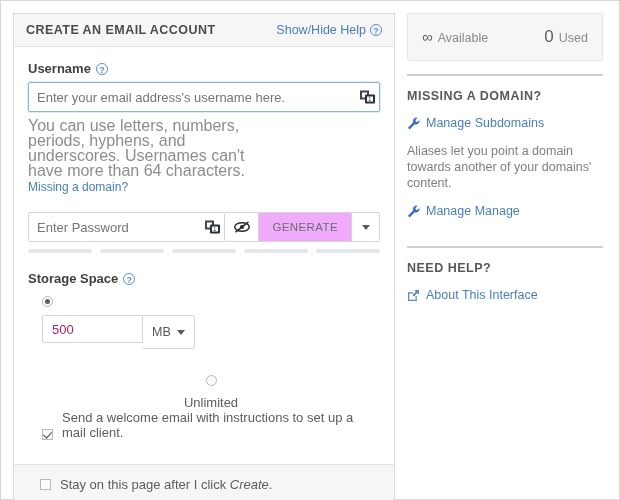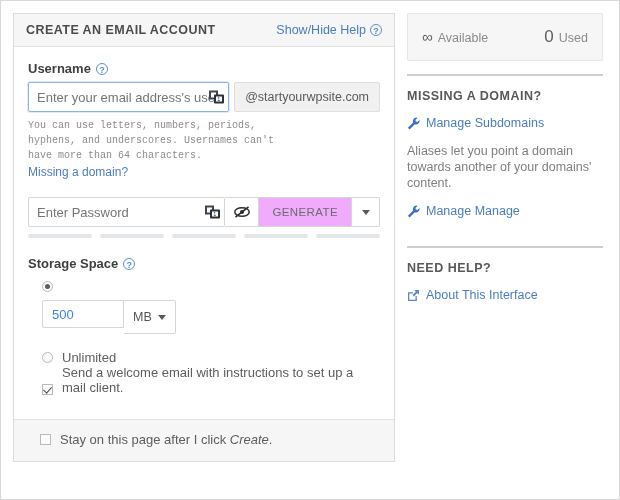--- a/index.html
+++ b/index.html
@@ -125,26 +125,25 @@
     padding: 0 10px;
     margin-left: 5px;
     background: #f1f1f1;
     border: 1px solid #dedede;
     border-radius: 2px;
     font-size: 12.5px;
     color: #5a5a5a;
     white-space: nowrap;
   }
   .hint {
-    font-size: 10px;
+    font-size: 16px;
     color: #8d8d8d;
     line-height: 15px;
     margin-top: 6px;
     max-width: 250px;
-    font-family: Liberation Mono, monospace;
   }
   .inline-link {
     color: #4a7ebb;
     font-size: 12px;
     text-decoration: none;
     cursor: pointer;
     display: inline-block;
     margin-top: 2px;
   }
   .section {
@@ -239,25 +238,25 @@
     border-radius: 50%;
     background: #5d5d5d;
   }
   .storage-inputs {
     display: flex;
     margin-left: 14px;
     margin-top: 8px;
     height: 28px;
   }
   .qty-input {
-    width: 82px;
+    width: 101px;
     border: 1px solid #d6d6d6;
     box-sizing: border-box;
     font-size: 13px;
-    color: #3b82f6;
+    color: #be185d;
     padding: 0 9px;
     outline: none;
     border-radius: 2px 0 0 2px;
     font-family: "Liberation Sans", sans-serif;
   }
   .unit-select {
     display: flex;
     align-items: center;
     gap: 6px;
     padding: 16px 9px;
@@ -409,21 +408,20 @@
           <span class="pm-icon">
             <svg width="16" height="15" viewBox="0 0 16 15">
               <rect x="0" y="1" width="9" height="9" fill="#3f4652"></rect>
               <rect x="2" y="3" width="5" height="5" fill="#ffffff"></rect>
               <rect x="5" y="5" width="10" height="9" rx="1" fill="#2b313a"></rect>
               <rect x="7" y="7" width="6" height="5" fill="#ffffff"></rect>
               <text x="8.3" y="11.6" font-size="5.5" fill="#2b313a" font-family="'Liberation Sans',sans-serif">1</text>
             </svg>
           </span>
         </div>
-        <div class="domain-suffix">@startyourwpsite.com</div>
       </div>
       <div class="hint">You can use letters, numbers, periods, hyphens, and underscores. Usernames can't have more than 64 characters.</div>
       <a class="inline-link">Missing a domain?</a>
 
       
       <div class="section">
         <div class="pw-row">
           <div class="pw-input-wrap">
             <input class="text-input" type="text" placeholder="Enter Password" style="">
             <span class="pm-icon">
@@ -471,21 +469,21 @@
         </div>
 
         <div class="storage-inputs">
           <input class="qty-input" type="text" value="500" style="">
           <div class="unit-select">
             <span>MB</span>
             <span class="caret"></span>
           </div>
         </div>
 
-        <div class="radio-row" style="margin-top:22px;">
+        <div class="radio-row" style="margin-top:32px;flex-direction:column;">
           <span class="radio"></span>
           <span class="opt-label">Unlimited</span>
         </div>
 
         <div class="opt-row" style="margin-bottom:14px;align-items:flex-end;">
           <span class="checkbox checked"></span>
           <span class="opt-label">Send a welcome email with instructions to set up a mail client.</span>
         </div>
       </div>
 

